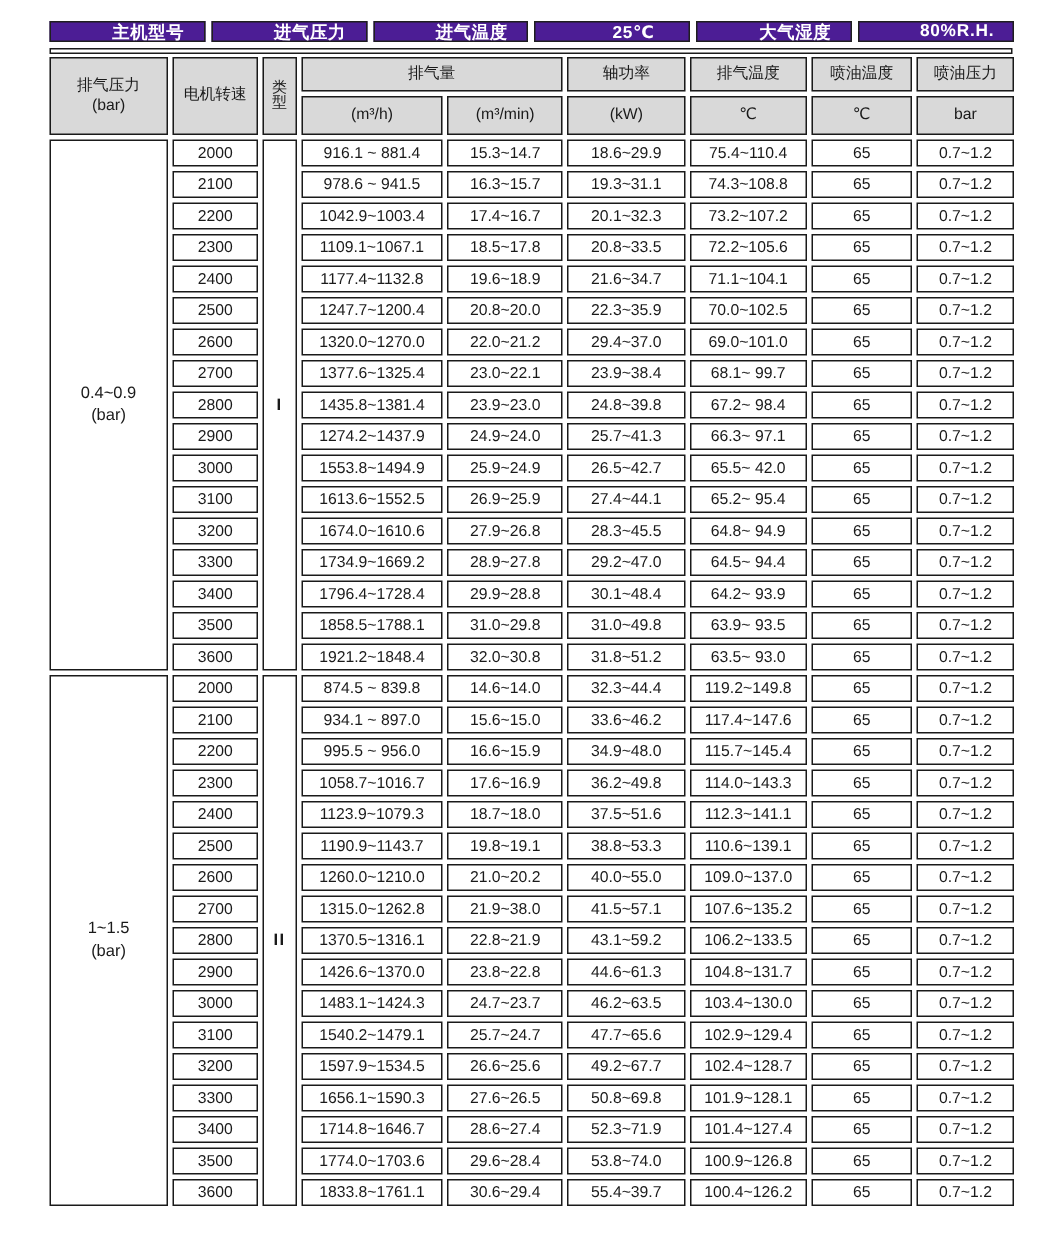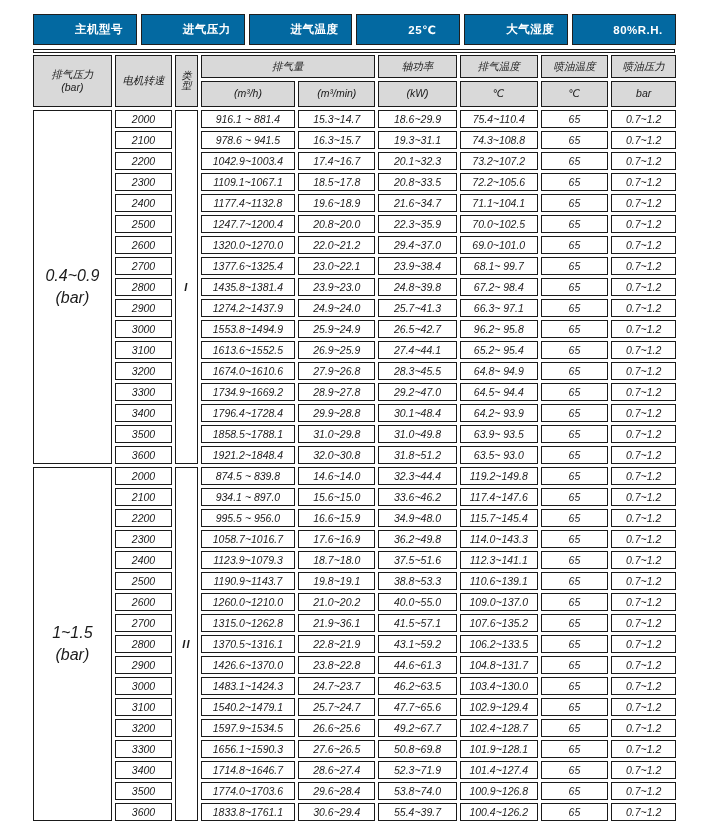--- a/index.html
+++ b/index.html
@@ -6,44 +6,44 @@
   body{
     width:706px;height:840px;overflow:hidden;
     font-family:"Liberation Sans","DejaVu Sans",sans-serif;
     color:#1a1a1a;
   }
   .page{padding:14px 30px 0 33px;}
 
   
   .green-row{display:flex;gap:4px;width:643px;}
   .g-cell{
-    flex:1;height:31px;background:#0369a1;border:1px solid #1f1f1f;
+    flex:1;height:14px;background:#4c1d95;border:1px solid #1f1f1f;
     color:#ffffff;font-size:11.5px;font-weight:bold;
     display:flex;align-items:center;justify-content:center;
     letter-spacing:.5px;box-sizing:border-box;padding-left:28px;
   }
 
   
   .spacer{width:640px;height:2px;border:1.5px solid #1a1a1a;margin-top:4px;background:#fff;}
 
   
   table.spec{
     border-collapse:separate;border-spacing:3px;table-layout:fixed;
-    width:649px;margin:-1px 0 0 -3px;font-style:italic;
+    width:649px;margin:-1px 0 0 -3px;
   }
   table.spec td,table.spec th{
     border:1.5px solid #1a1a1a;box-sizing:border-box;
     text-align:center;vertical-align:middle;padding:0;overflow:hidden;
   }
   thead th{background:#d9d9d9;font-weight:normal;font-size:10.5px;line-height:1.25;}
   thead tr.hrow-a th{height:23px;}
   thead tr.hrow-b th{height:26px;}
   th.type-head{font-size:10px;line-height:1.05;}
   tbody td{background:#ffffff;font-size:10.5px;height:18px;white-space:nowrap;}
-  td.group-cell{font-size:16px;line-height:1.35;}
+  td.group-cell{font-size:11px;line-height:1.35;}
   td.type-cell{font-weight:bold;font-size:11px;letter-spacing:1px;}
 </style>
 </head>
 <body>
 
 <div class="page">
 
   <div class="green-row">
     <div class="g-cell">主机型号</div>
     <div class="g-cell">进气压力</div>
@@ -187,21 +187,21 @@
           <td>25.7~41.3</td>
           <td>66.3~ 97.1</td>
           <td>65</td>
           <td>0.7~1.2</td>
         </tr>
         <tr>
           <td>3000</td>
           <td>1553.8~1494.9</td>
           <td>25.9~24.9</td>
           <td>26.5~42.7</td>
-          <td>96.2~ 95.8</td>
+          <td>65.5~ 42.0</td>
           <td>65</td>
           <td>0.7~1.2</td>
         </tr>
         <tr>
           <td>3100</td>
           <td>1613.6~1552.5</td>
           <td>26.9~25.9</td>
           <td>27.4~44.1</td>
           <td>65.2~ 95.4</td>
           <td>65</td>
@@ -316,21 +316,21 @@
           <td>1260.0~1210.0</td>
           <td>21.0~20.2</td>
           <td>40.0~55.0</td>
           <td>109.0~137.0</td>
           <td>65</td>
           <td>0.7~1.2</td>
         </tr>
         <tr>
           <td>2700</td>
           <td>1315.0~1262.8</td>
-          <td>21.9~36.1</td>
+          <td>21.9~38.0</td>
           <td>41.5~57.1</td>
           <td>107.6~135.2</td>
           <td>65</td>
           <td>0.7~1.2</td>
         </tr>
         <tr>
           <td>2800</td>
           <td>1370.5~1316.1</td>
           <td>22.8~21.9</td>
           <td>43.1~59.2</td>

